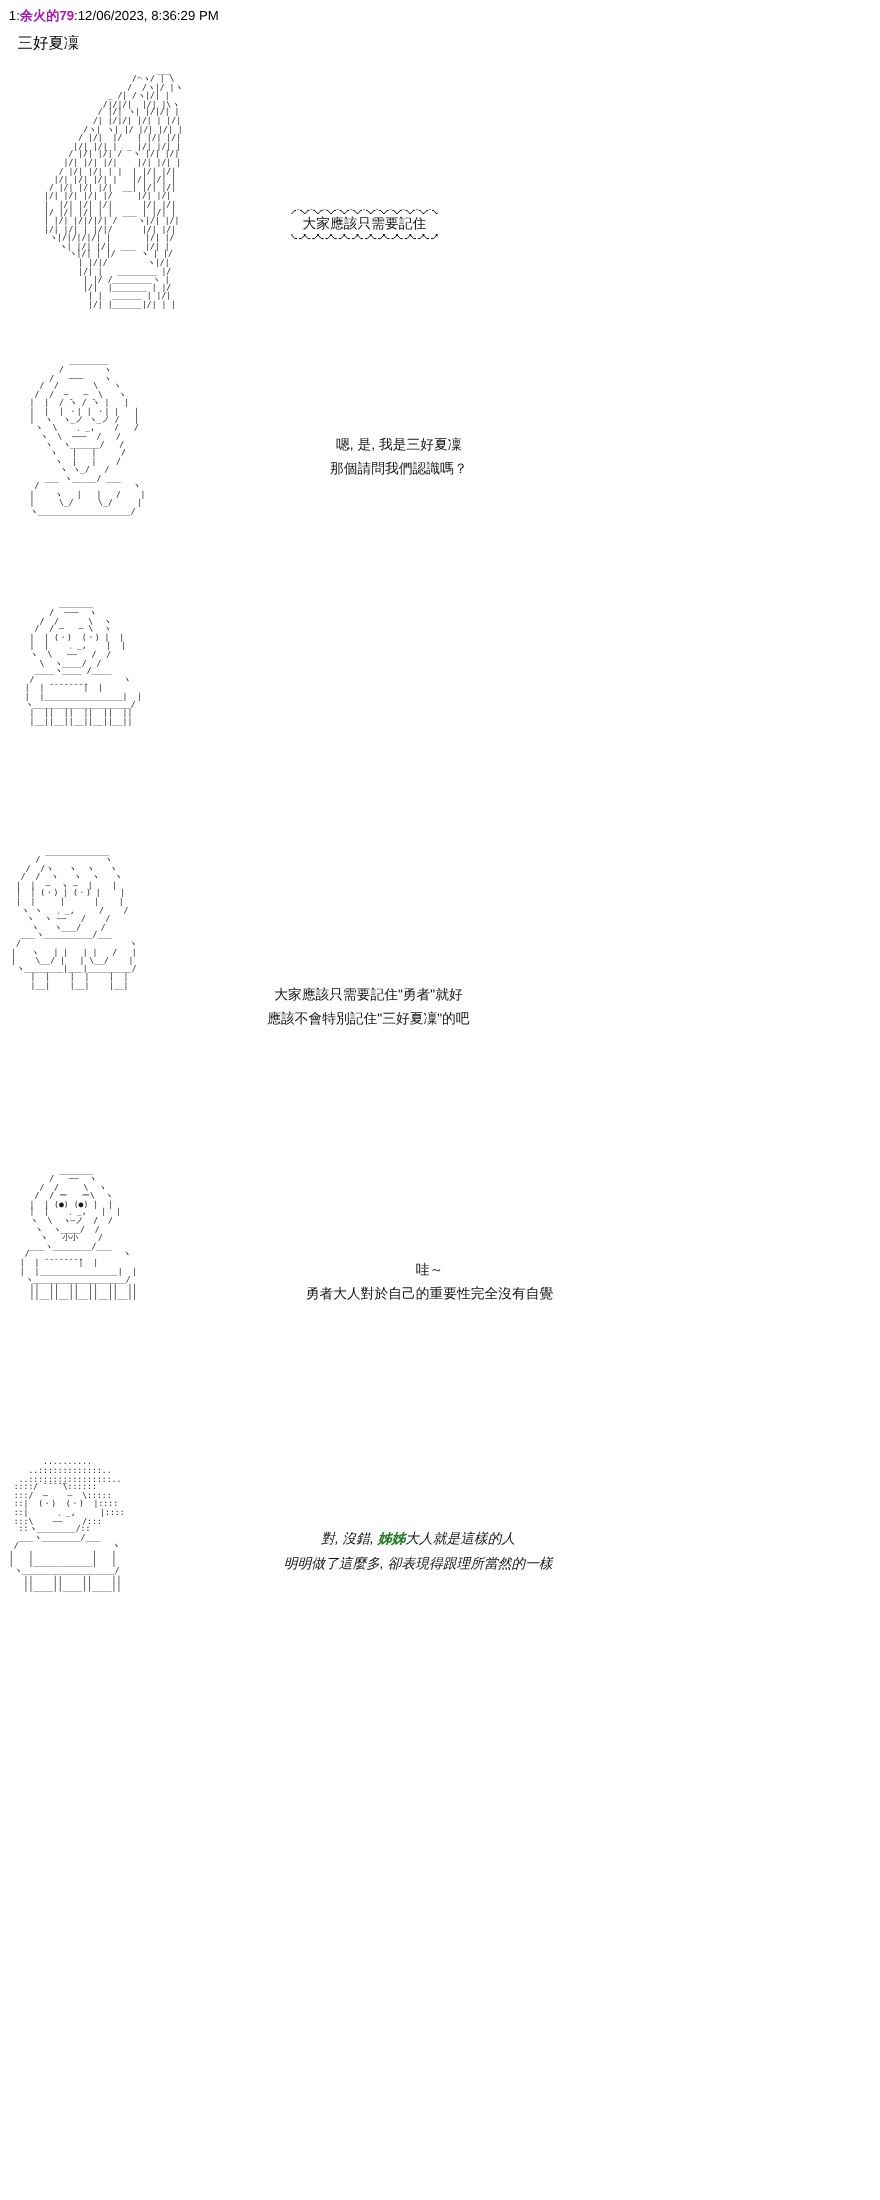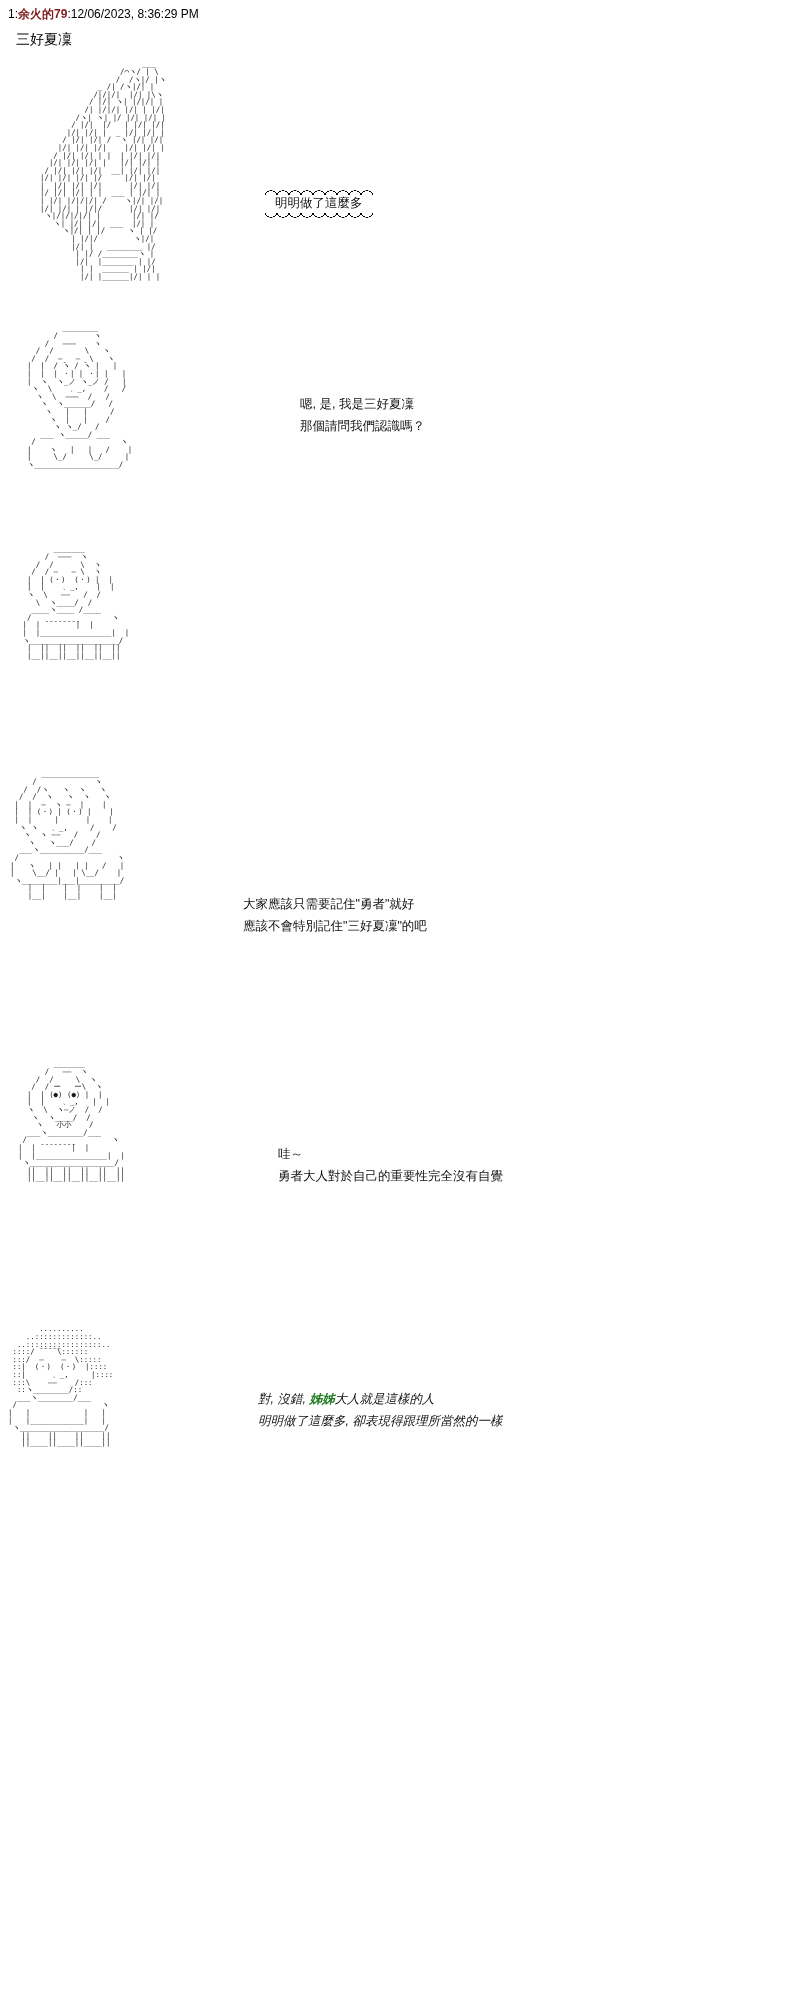--- a/index.html
+++ b/index.html
@@ -9,21 +9,21 @@
     font-family:"Liberation Sans", sans-serif;
     color:#000000;
     position:relative;
   }
   .post-header{
     font-size:12px;
     padding:6px 8px 0 8px;
     white-space:nowrap;
   }
   .post-header .num{color:#000;}
-  .post-header .name{color:#7f1d1d;font-weight:bold;}
+  .post-header .name{color:#a21caf;font-weight:bold;}
   .post-header .date{color:#000;}
   .chapter-title{
     font-size:14px;
     padding:8px 0 4px 16px;
   }
   .scene{
     position:relative;
     width:800px;
   }
   .aa{
@@ -34,20 +34,21 @@
     white-space:pre;
     color:#1a1a1a;
     display:block;
   }
   .dialog{
     position:absolute;
     font-size:12.5px;
     line-height:22px;
     color:#111;
     white-space:pre-line;
+    text-align:center;
   }
   .dialog .hl{color:#1f7a1f;font-weight:bold;}
   .speech-wrap{position:absolute;}
   .speech-bubble{
     position:relative;
     display:inline-block;
     font-size:12.5px;
     padding:2px 10px;
     color:#111;
   }
@@ -112,21 +113,21 @@
  ヽ|/|/|/|/| |       |/| |/
    ヽ| |/| |/|  ___  |/| |
      ヽ|/| | |/     ヽ | |/
        | |/|/        ヽ|/|
        |/| |   ________ |/
         | |/ /________ヽ |
         |/|  |_______ | |/
          | |  ______ | |/|
          |/| |______|/| | |</pre>
   <div class="speech-wrap" style="left:265px;top:140px;">
-    <span class="speech-bubble">明明做了這麼多</span>
+    <span class="speech-bubble">大家應該只需要記住</span>
   </div>
 </div>
 
 <div class="scene sc2">
   <pre class="aa aa-pos" style="left:18px;top:14px;">          ________
         /        ヽ
       /   ―――    ヽ
     /  /       \   ヽ
    /  /  ―   ―  \   ヽ
   |  |  / ̄ヽ / ̄ヽ |   |

